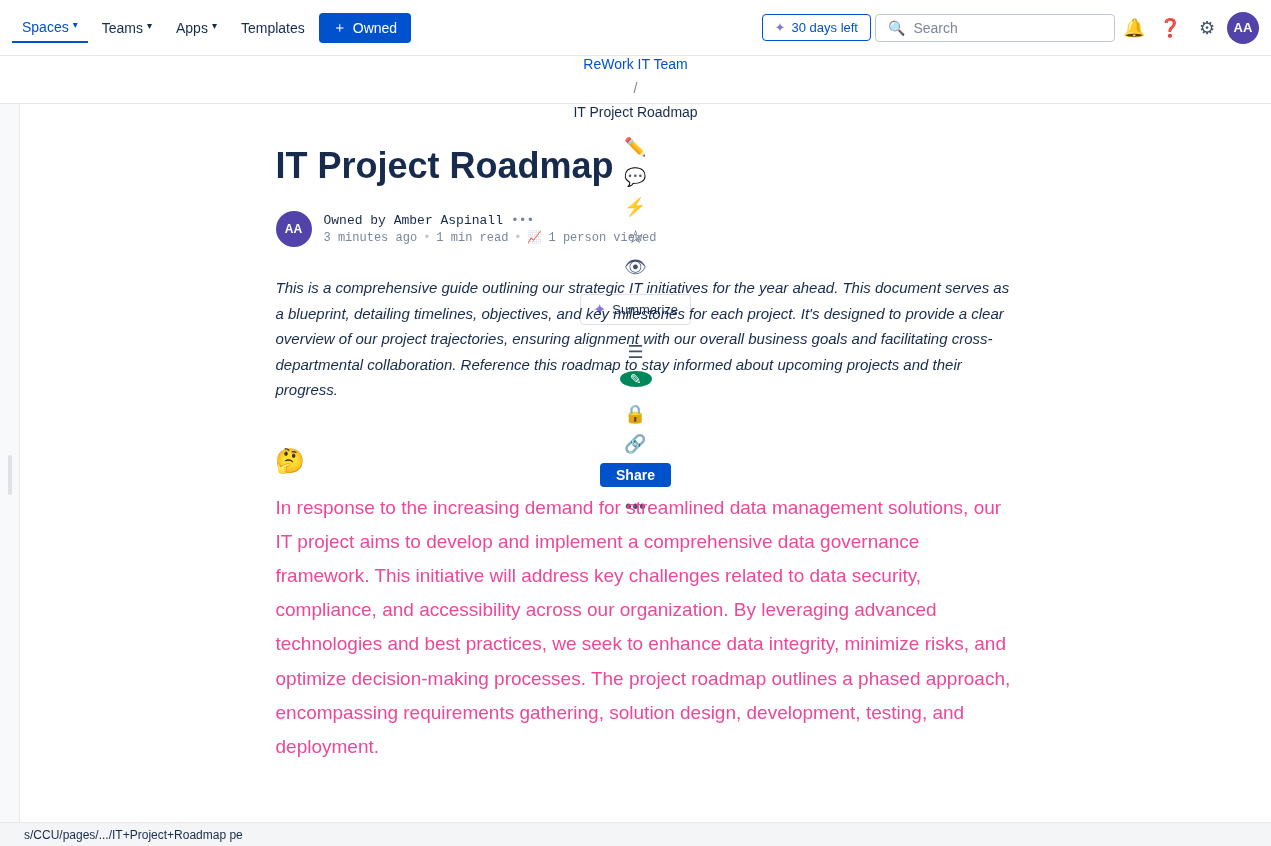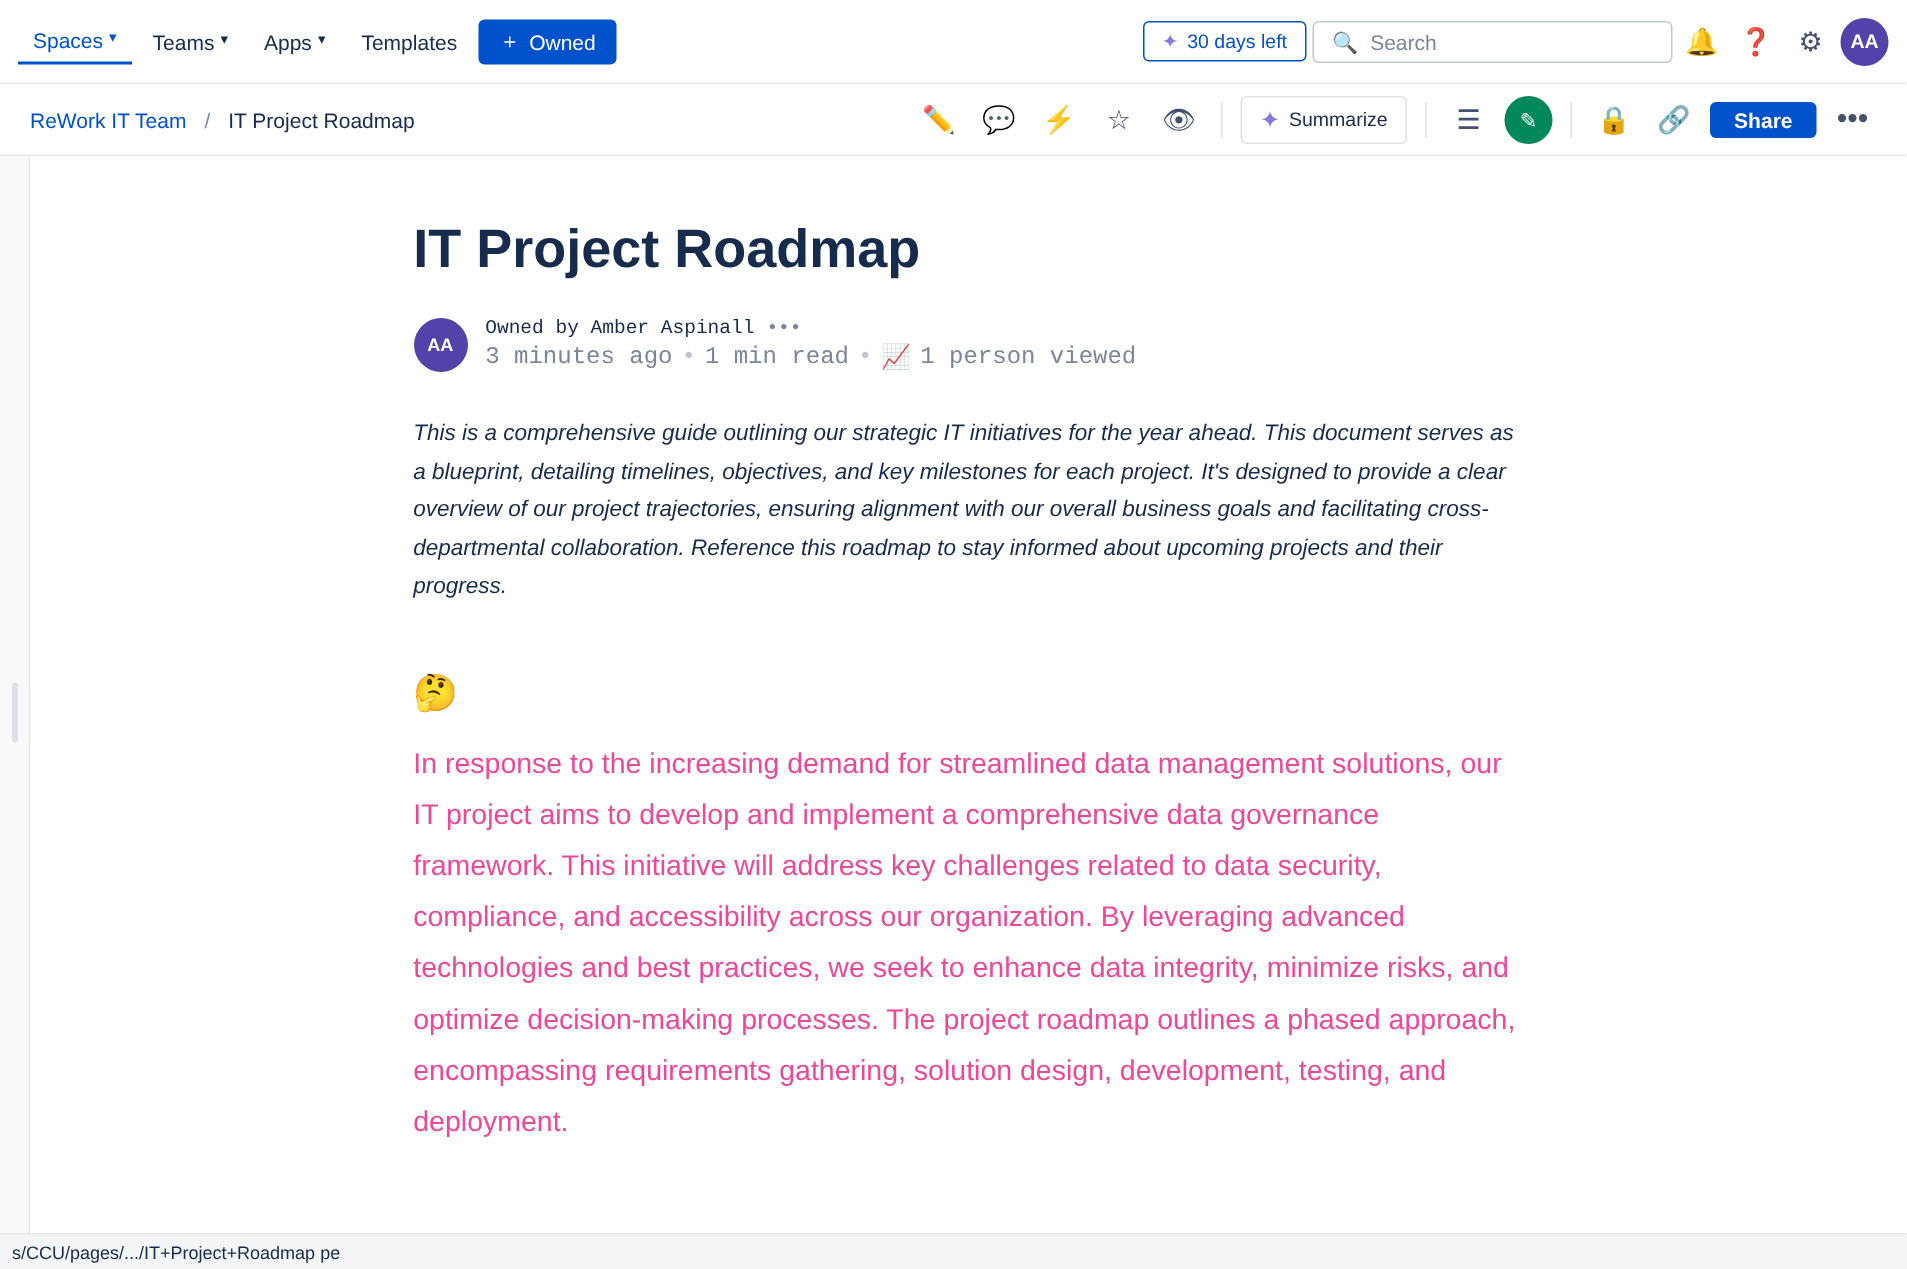--- a/index.html
+++ b/index.html
@@ -100,20 +100,21 @@
 
     
     .toolbar {
       display: flex;
       align-items: center;
       height: 48px;
       padding: 0 20px;
       border-bottom: 1px solid #e8e8e8;
       gap: 8px;
       background: #fff;
+      flex-direction: column;
     }
     .breadcrumb-item {
       color: #0052cc;
       font-size: 14px;
       cursor: pointer;
     }
     .breadcrumb-sep { color: #7a869a; margin: 0 4px; }
     .breadcrumb-current { color: #172b4d; font-size: 14px; }
     .toolbar-spacer { flex: 1; }
     .toolbar-icon {
@@ -242,21 +243,21 @@
       display: flex;
       align-items: center;
       justify-content: center;
       font-size: 12px;
       font-weight: 700;
       flex-shrink: 0;
     }
     .meta-details { display: flex; flex-direction: column; gap: 2px; font-family: Liberation Mono, monospace; }
     .meta-owner { font-size: 13px; color: #172b4d; display: flex; align-items: center; gap: 8px; }
     .meta-owner .dots { color: #7a869a; cursor: pointer; }
-    .meta-stats { font-size: 16px; color: #7a869a; display: flex; align-items: center; gap: 6px; }
+    .meta-stats { font-size: 12px; color: #7a869a; display: flex; align-items: center; gap: 6px; }
     .meta-stats .sep { color: #c1c7d0; }
     .doc-intro {
       font-size: 15px;
       line-height: 1.7;
       color: #172b4d;
       font-style: italic;
       margin-bottom: 44px;
     }
     .section-heading {
       font-size: 24px;
@@ -277,21 +278,21 @@
     .statusbar {
       position: fixed;
       bottom: 0;
       left: 0;
       right: 0;
       height: 24px;
       background: #f4f5f7;
       border-top: 1px solid #e8e8e8;
       display: flex;
       align-items: center;
-      padding: 0 8px;
+      padding: 0 24px;
       font-size: 12px;
       color: #172b4d;
     }
   </style>
 </head>
 <body>
 
 <nav class="topnav">
   <div class="nav-item active">
     <span>Spaces</span>

